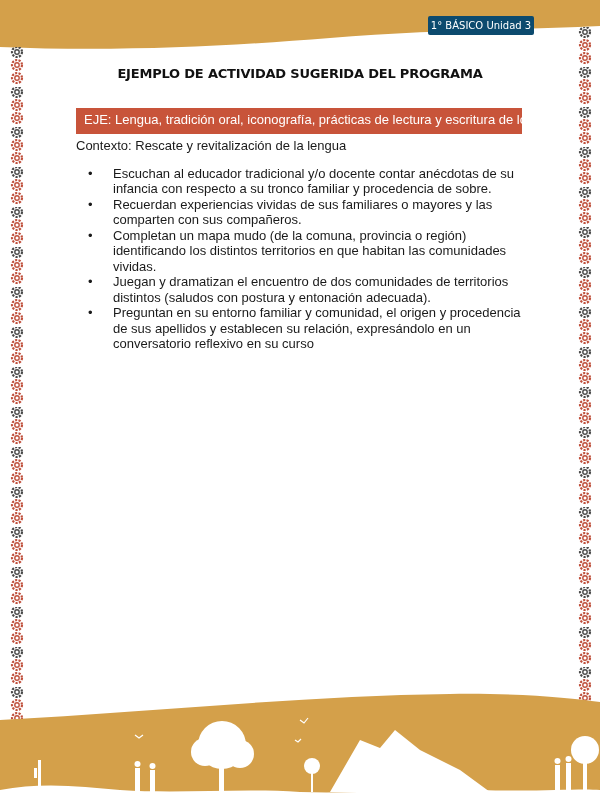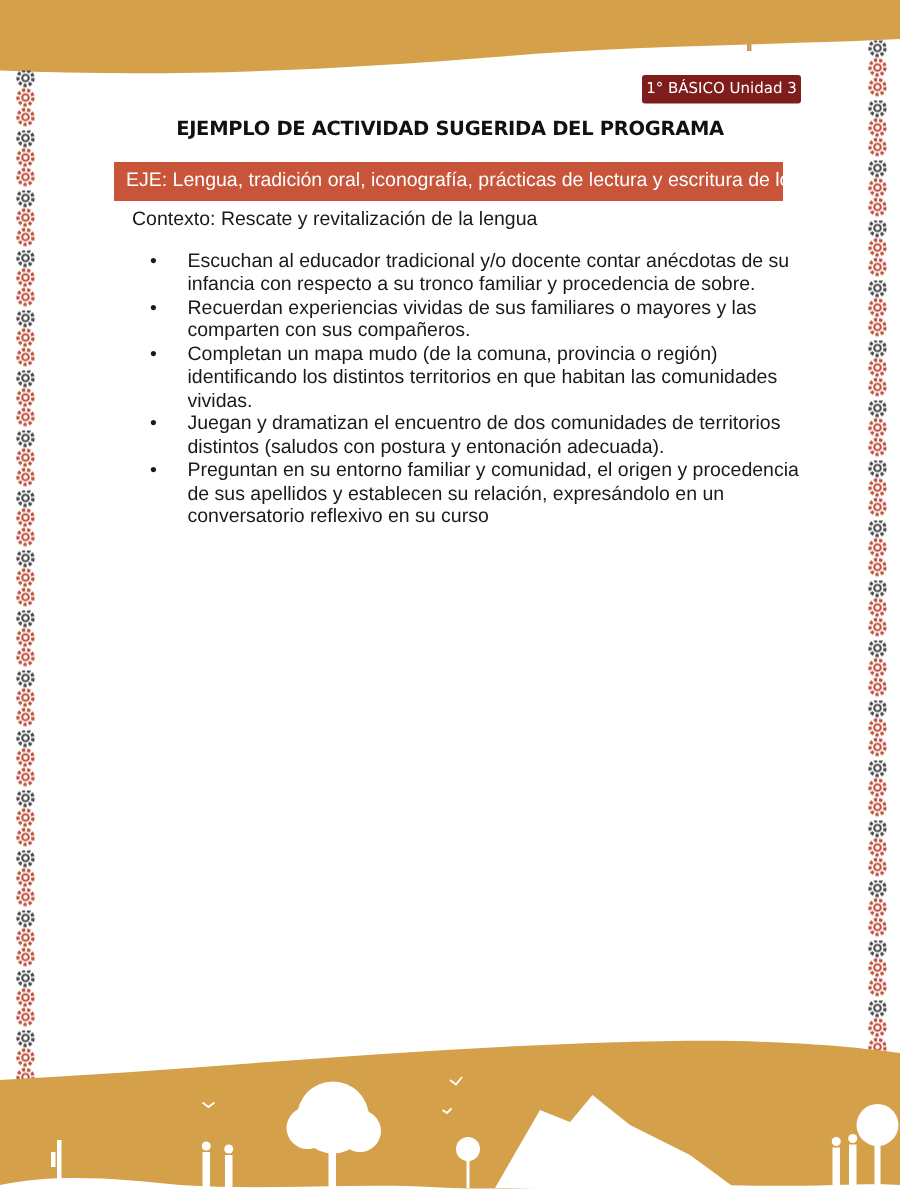--- a/index.html
+++ b/index.html
@@ -5,43 +5,43 @@
     html, body { margin: 0; padding: 0; }
     body {
       width: 600px; height: 800px; position: relative; overflow: hidden;
       background: #ffffff;
       font-family: "Liberation Sans", sans-serif;
       color: #1a1a1a;
     }
     .top-band { position: absolute; left: 0; top: 0; width: 600px; height: 60px; }
     .bottom-band { position: absolute; left: 0; top: 690px; width: 600px; height: 110px; }
     .badge {
-      position: absolute; left: 428px; top: 50px; width: 106px; height: 19px;
-      background: #7f1d1d; color: #fff; border-radius: 2px;
+      position: absolute; left: 428px; top: 16px; width: 106px; height: 19px;
+      background: #0c4a6e; color: #fff; border-radius: 2px;
       font-size: 10px; line-height: 19px; text-align: center;
       font-family: "DejaVu Sans", sans-serif;
     }
     .badge-stem { position: absolute; left: 498px; top: 26px; width: 3px; height: 8px; background: #c9a05a; }
     .border-col { position: absolute; top: 0; width: 22px; height: 800px; }
     .border-left { left: 6px; }
     .border-right { left: 574px; }
     .title {
-      position: absolute; left: 0; top: 79px; width: 600px; text-align: center;
+      position: absolute; left: 0; top: 66px; width: 600px; text-align: center;
       font-weight: bold; font-size: 13px; color: #111;
       font-family: "DejaVu Sans", sans-serif; letter-spacing: -0.2px;
     }
     .eje-banner {
       position: absolute; left: 76px; top: 108px; width: 446px; height: 26px;
       background: #c8543a; overflow: hidden;
     }
     .eje-text {
       position: absolute; left: 8px; top: 4px; color: #fff; font-size: 13px;
       white-space: nowrap; line-height: 15px;
     }
-    .content { position: absolute; left: 88px; top: 138px; width: 450px; font-size: 13px; line-height: 15.5px; }
+    .content { position: absolute; left: 76px; top: 138px; width: 450px; font-size: 13px; line-height: 15.5px; }
     .contexto { margin: 0 0 12px 0; }
     .actividad { margin: 0 0 13px 0; }
     .act-label { color: #f2b134; }
     .ejemplos-label { margin: 0; }
     ul.examples { margin: 0; padding-left: 37px; list-style: none; }
     ul.examples li { position: relative; margin: 0; }
     ul.examples li .bullet { position: absolute; left: -25px; top: 0; }
   </style>
 </head>
 <body>

